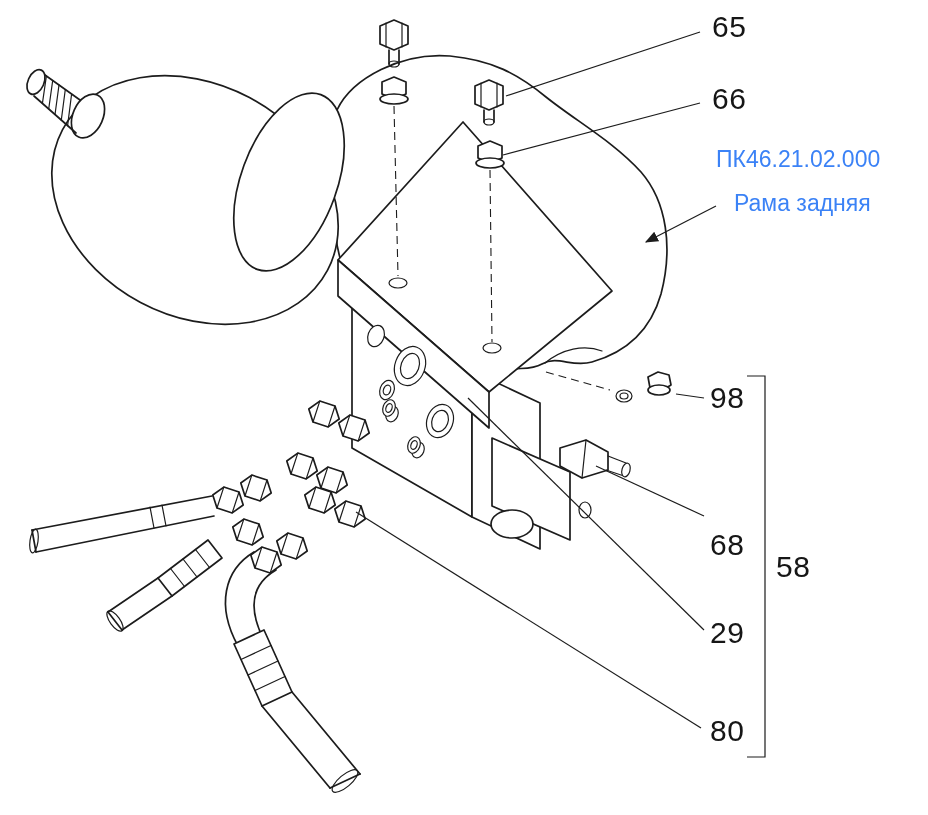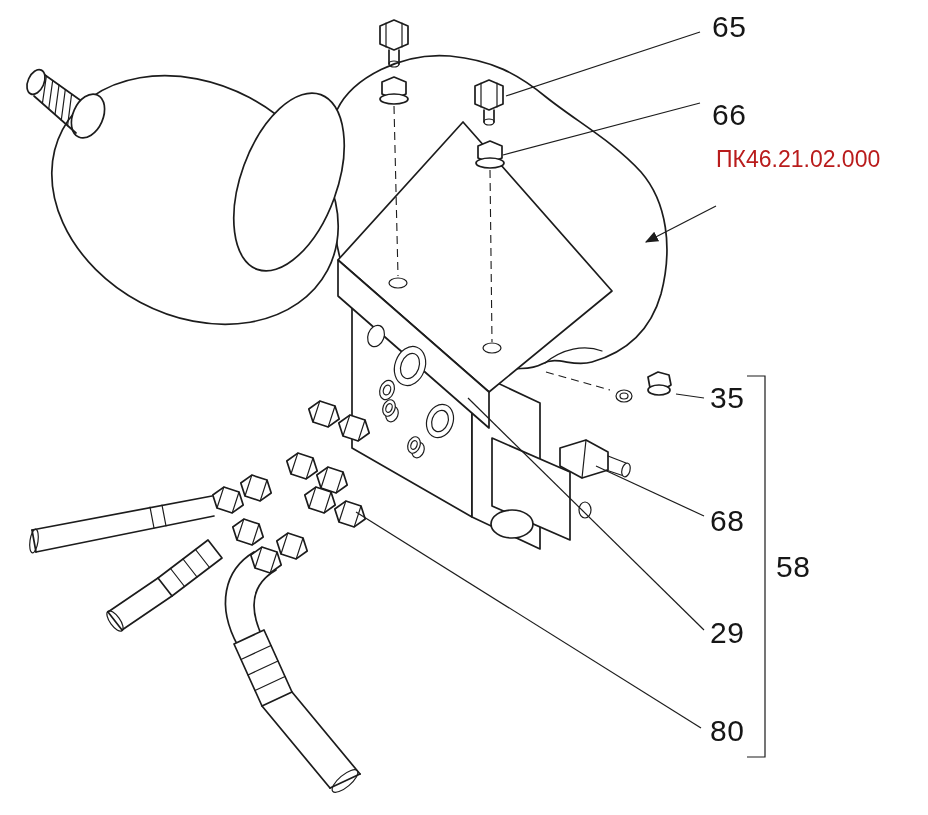--- a/index.html
+++ b/index.html
@@ -15,21 +15,21 @@
   .callout{
     position:absolute;
     color:#161616;
     font-size:30px;
     line-height:1;
     letter-spacing:0.5px;
     user-select:none;
   }
   .partlabel{
     position:absolute;
-    color:#b91c1c;
+    color:#3b82f6;
     font-size:23px;
     line-height:1.15;
     user-select:none;
   }
   .ln{stroke:#1c1c1c;fill:none;stroke-width:1.7;stroke-linecap:round;stroke-linejoin:round;}
   .lnw{stroke:#1c1c1c;fill:#ffffff;stroke-width:1.7;stroke-linecap:round;stroke-linejoin:round;}
   .thin{stroke:#1c1c1c;fill:none;stroke-width:1.2;stroke-linecap:round;}
   .thinw{stroke:#1c1c1c;fill:#ffffff;stroke-width:1.2;stroke-linecap:round;}
   .leader{stroke:#1c1c1c;fill:none;stroke-width:1.2;}
   .dashed{stroke:#1c1c1c;fill:none;stroke-width:1.1;stroke-dasharray:8 5;}
@@ -253,22 +253,23 @@
       <line class="leader" x1="716" y1="206" x2="646" y2="242" marker-end="url(#arrow)"></line>
       <line class="leader" x1="704" y1="398" x2="676" y2="394"></line>
       <line class="leader" x1="704" y1="516" x2="596" y2="466"></line>
       <line class="leader" x1="704" y1="630" x2="468" y2="398"></line>
       <line class="leader" x1="701" y1="728" x2="356" y2="512"></line>
       <polyline class="leader" points="747,376 765,376 765,757 747,757"></polyline>
     </g>
   </svg>
 
   <div class="callout" style="left:712px;top:12px;">65</div>
-  <div class="callout" style="left:712px;top:100px;">66</div>
-  <div class="callout" style="left:710px;top:383px;">35</div>
-  <div class="callout" style="left:710px;top:506px;">68</div>
+  <div class="callout" style="left:712px;top:84px;">66</div>
+  <div class="callout" style="left:710px;top:383px;">98</div>
+  <div class="callout" style="left:710px;top:530px;">68</div>
   <div class="callout" style="left:710px;top:618px;">29</div>
   <div class="callout" style="left:710px;top:716px;">80</div>
   <div class="callout" style="left:776px;top:552px;">58</div>
 
   <div class="partlabel" style="left:716px;top:146px;">ПК46.21.02.000</div>
+  <div class="partlabel" style="left:734px;top:190px;">Рама задняя</div>
 
 </div>
 
 </body></html>

